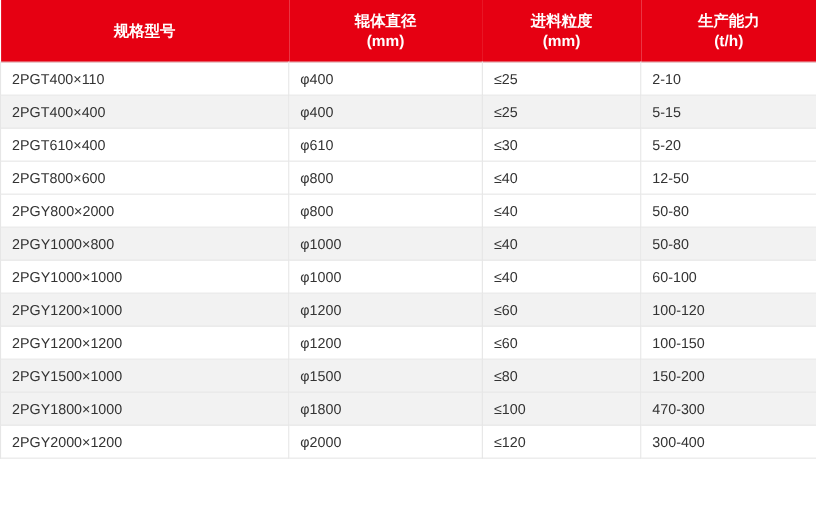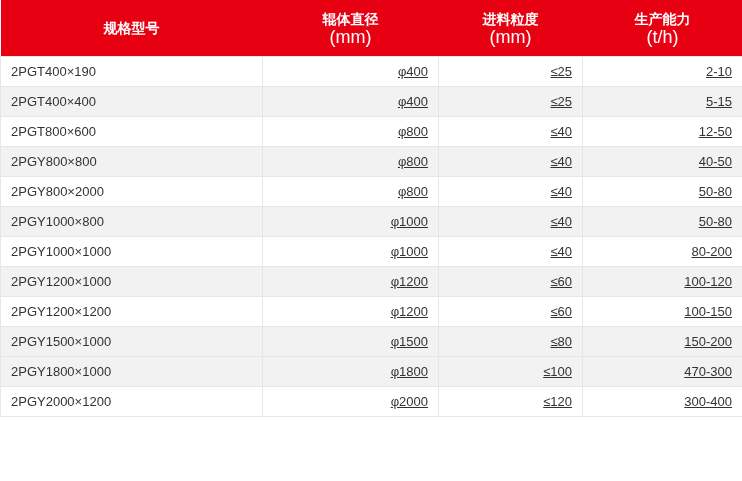--- a/index.html
+++ b/index.html
@@ -25,38 +25,38 @@
     font-size: 14px;
     font-weight: bold;
     text-align: center;
     padding: 8px 4px;
     height: 40px;
     line-height: 18px;
     border: none;
   }
   table.spec-table thead th .unit {
     display: block;
-    font-weight: normal;
-    font-size: 18px;
+    font-weight: bold;
+    font-size: 14px;
   }
   table.spec-table tbody td {
     font-size: 13px;
     height: 29px;
     padding: 0 10px;
     border: 1px solid #e6e6e6;
     color: #333333;
   }
   table.spec-table tbody tr.even td {
     background: #ffffff;
   }
   table.spec-table tbody tr.odd td {
     background: #f2f2f2;
   }
   td.col-model { text-align: left; }
-  td.col-center { text-align: right; text-decoration: underline; }
+  td.col-center { text-align: left; }
   col.c1 { width: 262px; }
   col.c2 { width: 176px; }
   col.c3 { width: 144px; }
   col.c4 { width: 160px; }
 </style>
 </head>
 <body>
 
 <table class="spec-table">
   <colgroup>
@@ -79,60 +79,60 @@
         <span class="unit">(mm)</span>
       </th>
       <th>
         <span>生产能力</span>
         <span class="unit">(t/h)</span>
       </th>
     </tr>
   </thead>
   <tbody id="table-body">
       <tr class="even">
-        <td class="col-model">2PGT400×190</td>
+        <td class="col-model">2PGT400×110</td>
         <td class="col-center">φ400</td>
         <td class="col-center">≤25</td>
         <td class="col-center">2-10</td>
       </tr>
       <tr class="odd">
         <td class="col-model">2PGT400×400</td>
         <td class="col-center">φ400</td>
         <td class="col-center">≤25</td>
         <td class="col-center">5-15</td>
       </tr>
       <tr class="even">
+        <td class="col-model">2PGT610×400</td>
+        <td class="col-center">φ610</td>
+        <td class="col-center">≤30</td>
+        <td class="col-center">5-20</td>
+      </tr>
+      <tr class="even">
         <td class="col-model">2PGT800×600</td>
         <td class="col-center">φ800</td>
         <td class="col-center">≤40</td>
         <td class="col-center">12-50</td>
-      </tr>
-      <tr class="odd">
-        <td class="col-model">2PGY800×800</td>
-        <td class="col-center">φ800</td>
-        <td class="col-center">≤40</td>
-        <td class="col-center">40-50</td>
       </tr>
       <tr class="even">
         <td class="col-model">2PGY800×2000</td>
         <td class="col-center">φ800</td>
         <td class="col-center">≤40</td>
         <td class="col-center">50-80</td>
       </tr>
       <tr class="odd">
         <td class="col-model">2PGY1000×800</td>
         <td class="col-center">φ1000</td>
         <td class="col-center">≤40</td>
         <td class="col-center">50-80</td>
       </tr>
       <tr class="even">
         <td class="col-model">2PGY1000×1000</td>
         <td class="col-center">φ1000</td>
         <td class="col-center">≤40</td>
-        <td class="col-center">80-200</td>
+        <td class="col-center">60-100</td>
       </tr>
       <tr class="odd">
         <td class="col-model">2PGY1200×1000</td>
         <td class="col-center">φ1200</td>
         <td class="col-center">≤60</td>
         <td class="col-center">100-120</td>
       </tr>
       <tr class="even">
         <td class="col-model">2PGY1200×1200</td>
         <td class="col-center">φ1200</td>

